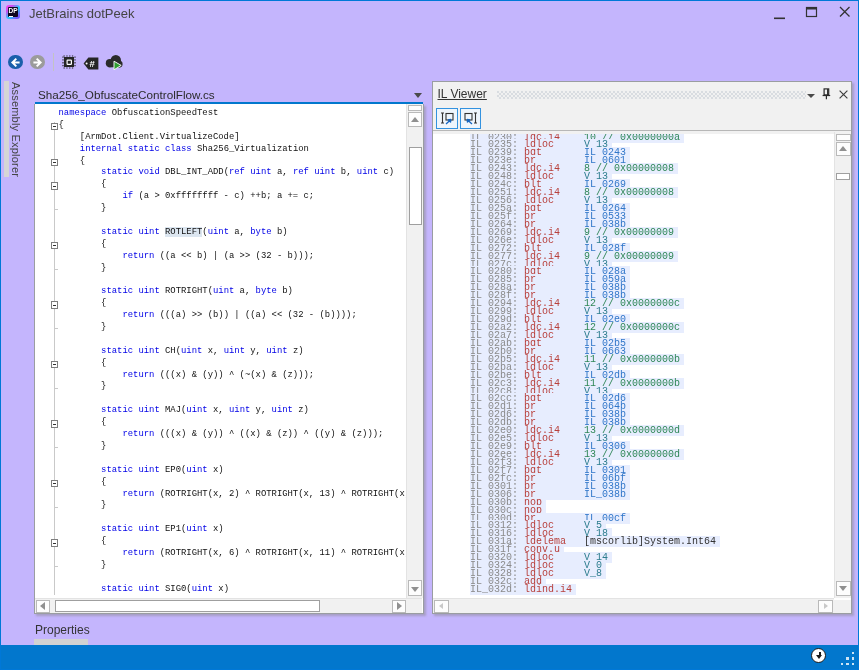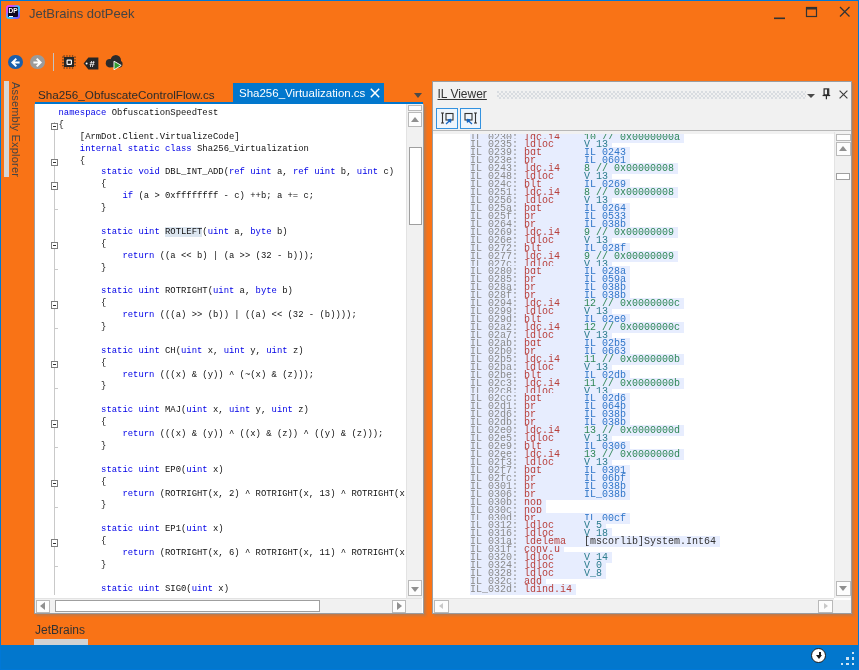--- a/index.html
+++ b/index.html
@@ -1,17 +1,17 @@
 <!DOCTYPE html>
 <html><head><meta charset="utf-8">
 <style>
 *{margin:0;padding:0;box-sizing:border-box;}
 html,body{width:859px;height:670px;overflow:hidden;}
 body{font-family:"Liberation Sans",sans-serif;background:#f1f1f1;position:relative;}
-#win{position:absolute;inset:0;background:#f97316;border:1px solid #0078d7;}
+#win{position:absolute;inset:0;background:#c4b5fd;border:1px solid #0078d7;}
 
 #logo{position:absolute;left:5px;top:4px;width:14px;height:14px;border-radius:3px;
  background:linear-gradient(135deg,#ff45ed 0%,#c94df0 25%,#21d1ff 55%,#7f52ff 85%,#3a66ff 100%);}
 #logo .inner{position:absolute;left:1.7px;top:1.7px;right:1.7px;bottom:1.7px;background:#0e0620;border-radius:1px;}
 #logo .dp{position:absolute;left:2.5px;top:2px;color:#fff;font-size:6.5px;font-weight:bold;letter-spacing:0;font-family:"Liberation Sans",sans-serif;}
 #logo .bar{position:absolute;left:2.5px;bottom:2px;width:4.5px;height:1.5px;background:#fff;}
 #title{position:absolute;left:28px;top:5px;font-size:13px;color:#444;}
 #winbtns{position:absolute;right:0;top:0;height:28px;}
 
 #menubar{position:absolute;left:0;top:27px;height:22px;width:100%;font-size:13px;color:#222;}
@@ -135,26 +135,20 @@
     <circle cx="14" cy="10" r="3.6" fill="#2b2b2b"></circle>
     <rect x="3.5" y="8.5" width="12" height="4.8" fill="#2b2b2b"></rect>
     <path d="M9 7.2 L16.2 11.4 L9 15.8 Z" fill="#2f9e2f" stroke="#f1f1f1" stroke-width="1"></path>
   </svg>
  </div>
 
  <div id="railstrip"></div>
  <div id="railtext">Assembly Explorer</div>
 
  <div id="tab1">Sha256_ObfuscateControlFlow.cs</div>
- <div id="tab2">
-      <span class="t">Sha256_Virtualization.cs</span>
-      <svg style="position:absolute;right:4.5px;top:5px" width="10" height="10" viewBox="0 0 10 10">
-        <path d="M0.8 0.8 L9.2 9.2 M9.2 0.8 L0.8 9.2" stroke="#fff" stroke-width="1.5"></path>
-      </svg>
-    </div>
  <div id="tabline"></div>
  <div id="tabdd"></div>
 
  <div id="editor">
   <div id="fold">
     <div id="fline"></div>
     <div class="fbox" style="top:18.9px"></div>
 <div class="fbox" style="top:54.6px"></div>
 <div class="fbox" style="top:78.4px"></div>
 <div class="fbox" style="top:137.9px"></div>
@@ -229,21 +223,21 @@
     <div class="arr" style="left:4px;top:454px;border-left:4.3px solid transparent;border-right:4.3px solid transparent;border-top:5px solid #909090"></div>
   </div>
   <div id="ilhsb">
     <div class="sbbtn" style="left:1px;top:0.5px;width:14.5px;height:13.5px"></div>
     <div class="arr" style="left:5.5px;top:4px;border-top:3.8px solid transparent;border-bottom:3.8px solid transparent;border-right:4.5px solid #c9c9c9"></div>
     <div class="sbbtn" style="right:1.5px;top:0.5px;width:14.5px;height:13.5px"></div>
     <div class="arr" style="right:6px;top:4px;border-top:3.8px solid transparent;border-bottom:3.8px solid transparent;border-left:4.5px solid #c9c9c9"></div>
   </div>
  </div>
 
- <div id="props">JetBrains</div>
+ <div id="props">Properties</div>
  <div id="propbar"></div>
 
  <div id="status">
    <div id="dlicon">
         <div class="s"></div>
         <div class="a"></div>
       </div>
    <div class="grip" style="right:4px;bottom:4px"></div>
    <div class="grip" style="right:4px;bottom:9.5px"></div>
    <div class="grip" style="right:4px;bottom:15px"></div>

